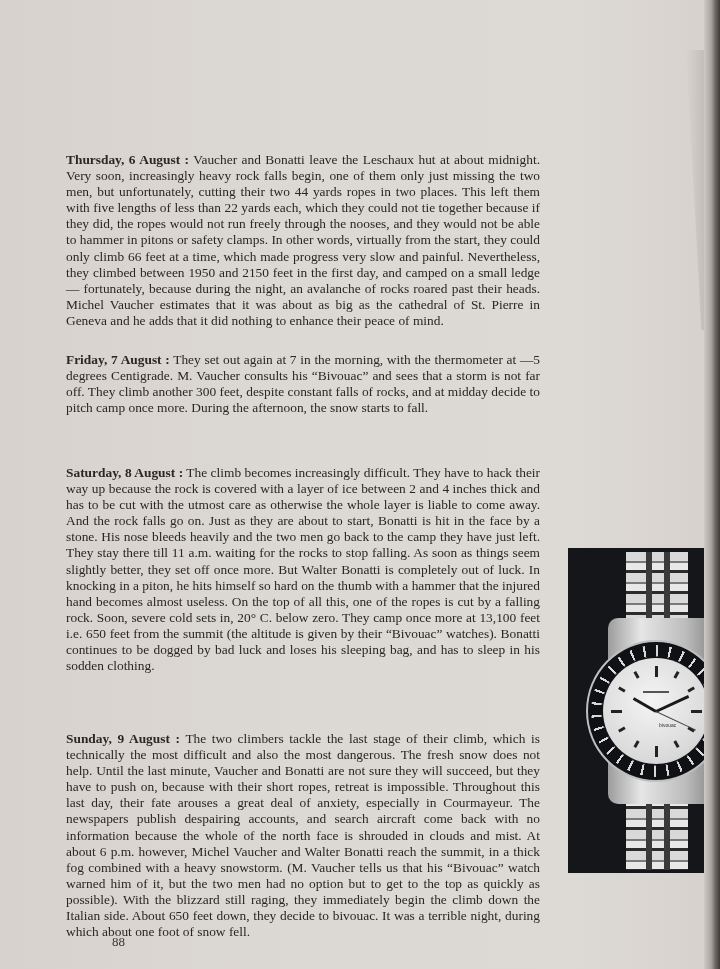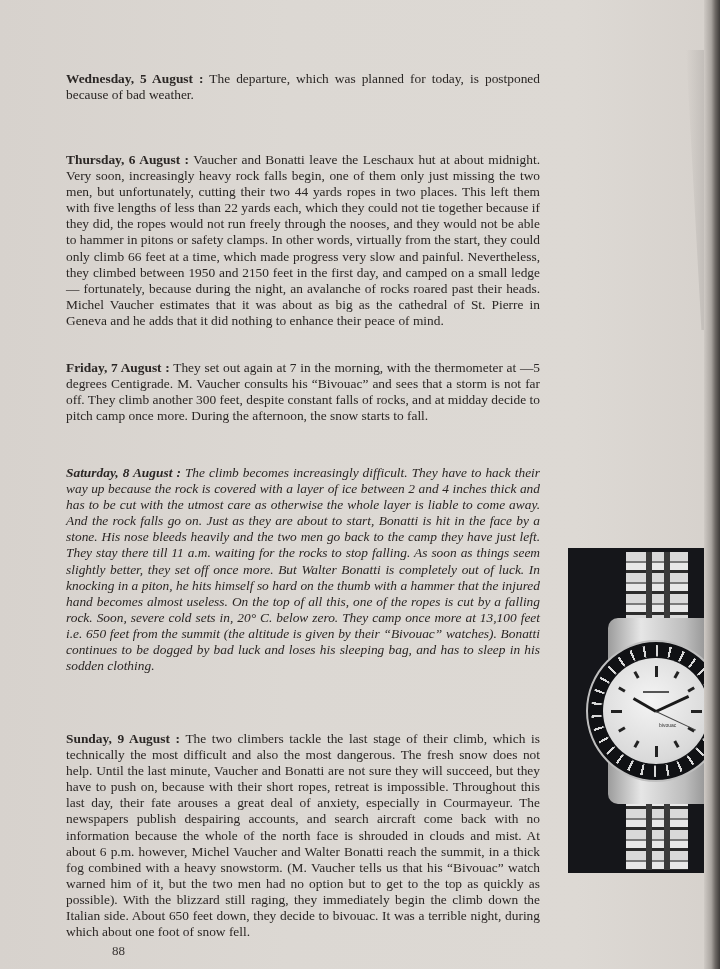--- a/index.html
+++ b/index.html
@@ -24,26 +24,26 @@
       clip-path: polygon(0 0, 100% 0, 100% 100%, 70% 100%);
     }
     .entry {
       position: absolute; left: 66px; width: 474px;
       font-size: 13.4px; line-height: 16.1px;
       text-align: justify;
     }
     .entry .date { font-weight: bold; color: #2b2725; }
     #e1 { top: 71px; }
     #e2 { top: 152px; }
-    #e3 { top: 360px; }
-    #e4 { top: 465px; font-style: italic; }
+    #e3 { top: 352px; }
+    #e4 { top: 465px; }
     #e5 { top: 731px; }
     .page-number {
       position: absolute; left: 112px; top: 934px;
-      font-size: 13px; color: #3a3634; margin-top: 9px;
+      font-size: 13px; color: #3a3634;
     }
     .photo {
       position: absolute; left: 568px; top: 548px; width: 142px; height: 325px;
       background: #15161a;
       overflow: hidden;
     }
     .photo-right-edge {
       position: absolute; left: 705px; top: 540px; width: 15px; height: 340px;
       background: linear-gradient(90deg, #3b3a3c, #0f1012);
     }
@@ -92,21 +92,20 @@
     .brand { position: absolute; left: 40px; top: 33px; width: 26px; height: 2px; background: #555; }
     .model { position: absolute; left: 56px; top: 64px; font-size: 5px; color: #333; font-family: "Liberation Sans", sans-serif; }
   </style>
 </head>
 <body>
 
 <div class="page">
 
   <div class="gutter-shadow"></div>
 
-  <p class="entry" id="e1" style="margin:0"><span class="date">Wednesday, 5 August :</span><span> The departure, which was planned for today, is postponed because of bad weather.</span></p>
 
   <p class="entry" id="e2" style="margin:0"><span class="date">Thursday, 6 August :</span><span> Vaucher and Bonatti leave the Leschaux hut at about midnight. Very soon, increasingly heavy rock falls begin, one of them only just missing the two men, but unfortunately, cutting their two 44 yards ropes in two places. This left them with five lengths of less than 22 yards each, which they could not tie together because if they did, the ropes would not run freely through the nooses, and they would not be able to hammer in pitons or safety clamps. In other words, virtually from the start, they could only climb 66 feet at a time, which made progress very slow and painful. Nevertheless, they climbed between 1950 and 2150 feet in the first day, and camped on a small ledge — fortunately, because during the night, an avalanche of rocks roared past their heads. Michel Vaucher estimates that it was about as big as the cathedral of St. Pierre in Geneva and he adds that it did nothing to enhance their peace of mind.</span></p>
 
   <p class="entry" id="e3" style="margin:0"><span class="date">Friday, 7 August :</span><span> They set out again at 7 in the morning, with the thermometer at —5 degrees Centigrade. M. Vaucher consults his “Bivouac” and sees that a storm is not far off. They climb another 300 feet, despite constant falls of rocks, and at midday decide to pitch camp once more. During the afternoon, the snow starts to fall.</span></p>
 
   <p class="entry" id="e4" style="margin:0"><span class="date">Saturday, 8 August :</span><span> The climb becomes increasingly difficult. They have to hack their way up because the rock is covered with a layer of ice between 2 and 4 inches thick and has to be cut with the utmost care as otherwise the whole layer is liable to come away. And the rock falls go on. Just as they are about to start, Bonatti is hit in the face by a stone. His nose bleeds heavily and the two men go back to the camp they have just left. They stay there till 11 a.m. waiting for the rocks to stop falling. As soon as things seem slightly better, they set off once more. But Walter Bonatti is completely out of luck. In knocking in a piton, he hits himself so hard on the thumb with a hammer that the injured hand becomes almost useless. On the top of all this, one of the ropes is cut by a falling rock. Soon, severe cold sets in, 20° C. below zero. They camp once more at 13,100 feet i.e. 650 feet from the summit (the altitude is given by their “Bivouac” watches). Bonatti continues to be dogged by bad luck and loses his sleeping bag, and has to sleep in his sodden clothing.</span></p>
 
   <p class="entry" id="e5" style="margin:0"><span class="date">Sunday, 9 August :</span><span>  The two climbers tackle the last stage of their climb, which is technically the most difficult and also the most dangerous. The fresh snow does not help. Until the last minute, Vaucher and Bonatti are not sure they will succeed, but they have to push on, because with their short ropes, retreat is impossible. Throughout this last day, their fate arouses a great deal of anxiety, especially in Courmayeur. The newspapers publish despairing accounts, and search aircraft come back with no information because the whole of the north face is shrouded in clouds and mist. At about 6 p.m. however, Michel Vaucher and Walter Bonatti reach the summit, in a thick fog combined with a heavy snowstorm. (M. Vaucher tells us that his “Bivouac” watch warned him of it, but the two men had no option but to get to the top as quickly as possible). With the blizzard still raging, they immediately begin the climb down the Italian side. About 650 feet down, they decide to bivouac. It was a terrible night, during which about one foot of snow fell.</span></p>
 
   <div class="page-number">88</div>

